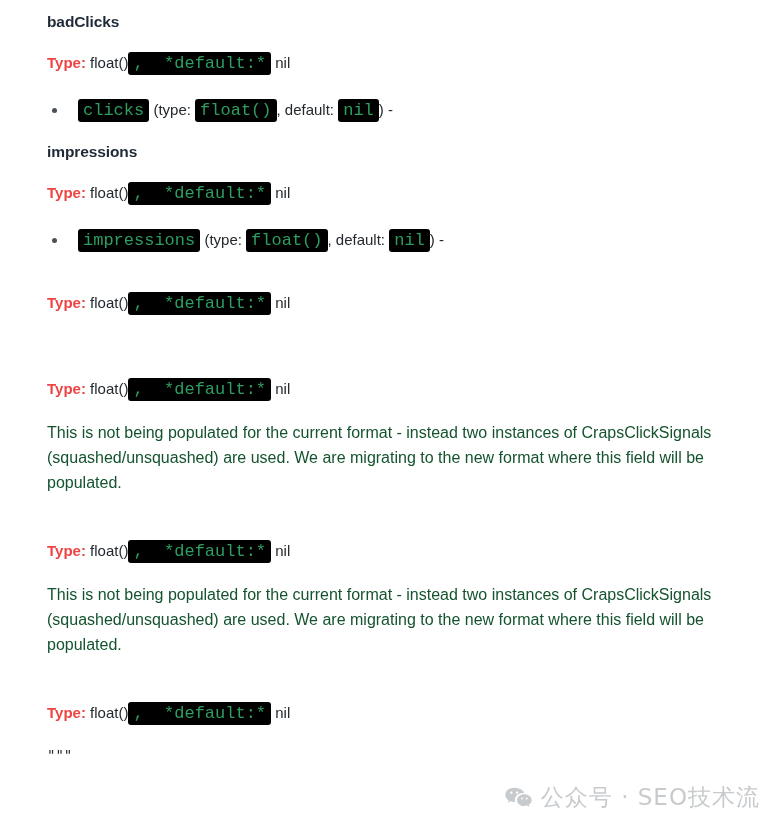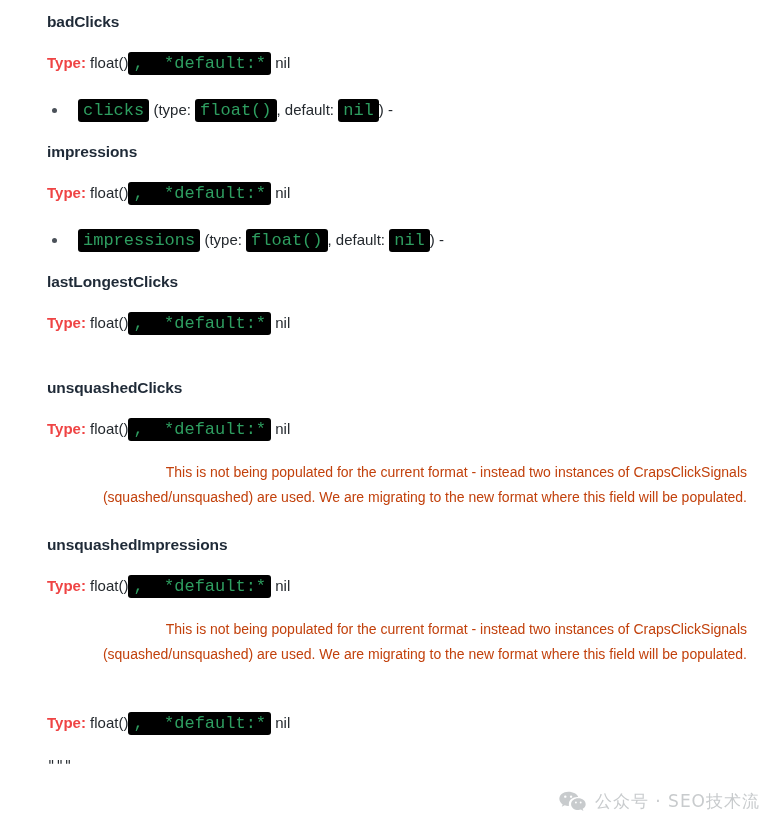--- a/index.html
+++ b/index.html
@@ -93,27 +93,26 @@
   }
   .meta-italic {
     color: #24292e;
   }
   .paren {
     color: #24292e;
   }
 
   
   p.note {
-    font-size: 14px;
+    font-size: 16px;
     line-height: 25px;
-    color: #c2410c;
+    color: #14532d;
     margin: 0;
     padding: 0;
     max-width: 700px;
-    text-align: right;
   }
 
   
   .triple-quote {
     font-family: "DejaVu Sans Mono", "Liberation Mono", monospace;
     font-size: 14px;
     color: #24292e;
     line-height: 16px;
     margin: 0;
   }
@@ -129,21 +128,21 @@
 
   
   .watermark {
     position: absolute;
     right: 18px;
     bottom: 14px;
     display: flex;
     align-items: center;
     gap: 9px;
     color: #c8cbcd;
-    font-size: 17px;
+    font-size: 23px;
     font-family: "DejaVu Sans", "Liberation Sans", sans-serif;
     letter-spacing: 1px;
     user-select: none;
   }
   .wechat-icon {
     display: block;
     width: 27px;
     height: 22px;
   }
 </style>
@@ -179,46 +178,43 @@
       </p>
       <div class="blk sp-type-to-bullet"></div>
       <ul class="field-list">
         <li><code class="inline">impressions</code> <span class="meta-italic">(type:</span> <code class="inline">float()</code><span class="meta-italic">, default:</span>
           <code class="inline">nil</code><span class="paren">) -</span></li>
       </ul>
       <div class="blk sp-bullet-to-head"></div>
     </div>
 
     <div>
-      <h3 class="field-name">lastLongestClicks</h3>
       <div class="blk sp-heading-to-type"></div>
       <p class="type-line">
         <span class="type-label">Type:</span>
         <span class="type-value">float()</span><code class="inline">,  *default:*</code>
         <span class="type-value">nil</span>
       </p>
       <div class="blk sp-type-to-bullet"></div>
       <div class="blk sp-desc-to-head"></div>
     </div>
 
     <div>
-      <h3 class="field-name">unsquashedClicks</h3>
       <div class="blk sp-heading-to-type"></div>
       <p class="type-line">
         <span class="type-label">Type:</span>
         <span class="type-value">float()</span><code class="inline">,  *default:*</code>
         <span class="type-value">nil</span>
       </p>
       <div class="blk sp-type-to-para"></div>
       <p class="note">This is not being populated for the current format - instead two instances of CrapsClickSignals (squashed/unsquashed) are used. We are migrating to the new format where this field will be populated.</p>
       <div class="blk sp-para-to-head"></div>
     </div>
 
     <div>
-      <h3 class="field-name">unsquashedImpressions</h3>
       <div class="blk sp-heading-to-type"></div>
       <p class="type-line">
         <span class="type-label">Type:</span>
         <span class="type-value">float()</span><code class="inline">,  *default:*</code>
         <span class="type-value">nil</span>
       </p>
       <div class="blk sp-type-to-para"></div>
       <p class="note">This is not being populated for the current format - instead two instances of CrapsClickSignals (squashed/unsquashed) are used. We are migrating to the new format where this field will be populated.</p>
       <div class="blk sp-para-to-head"></div>
     </div>

